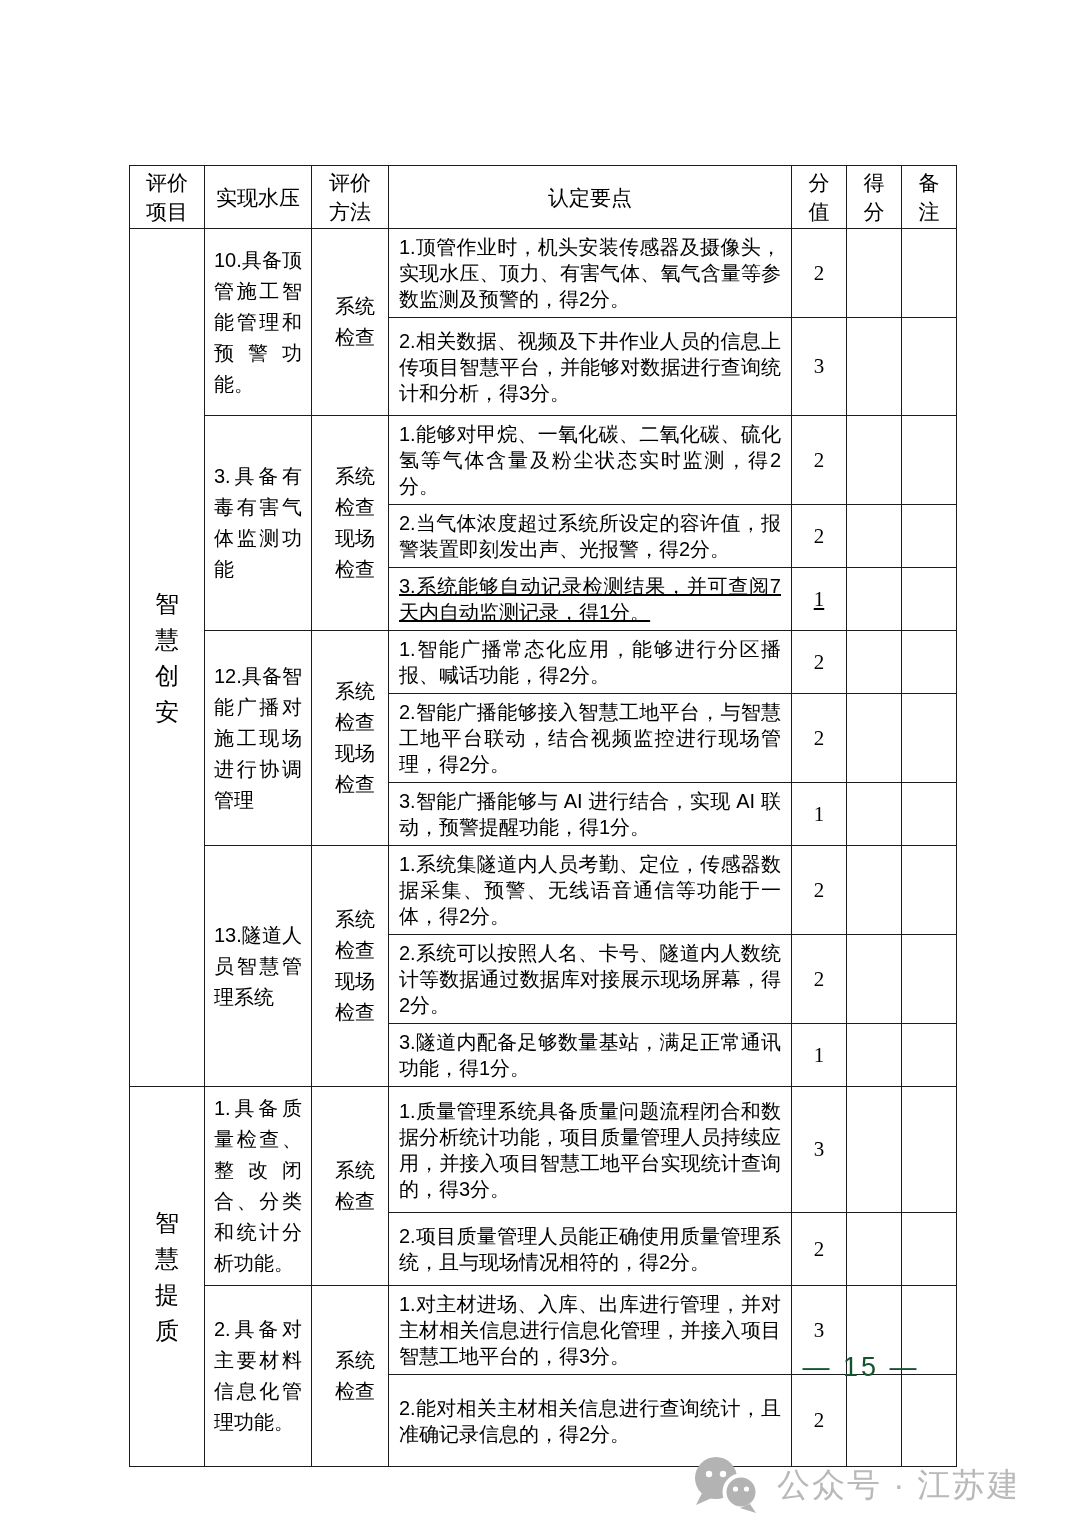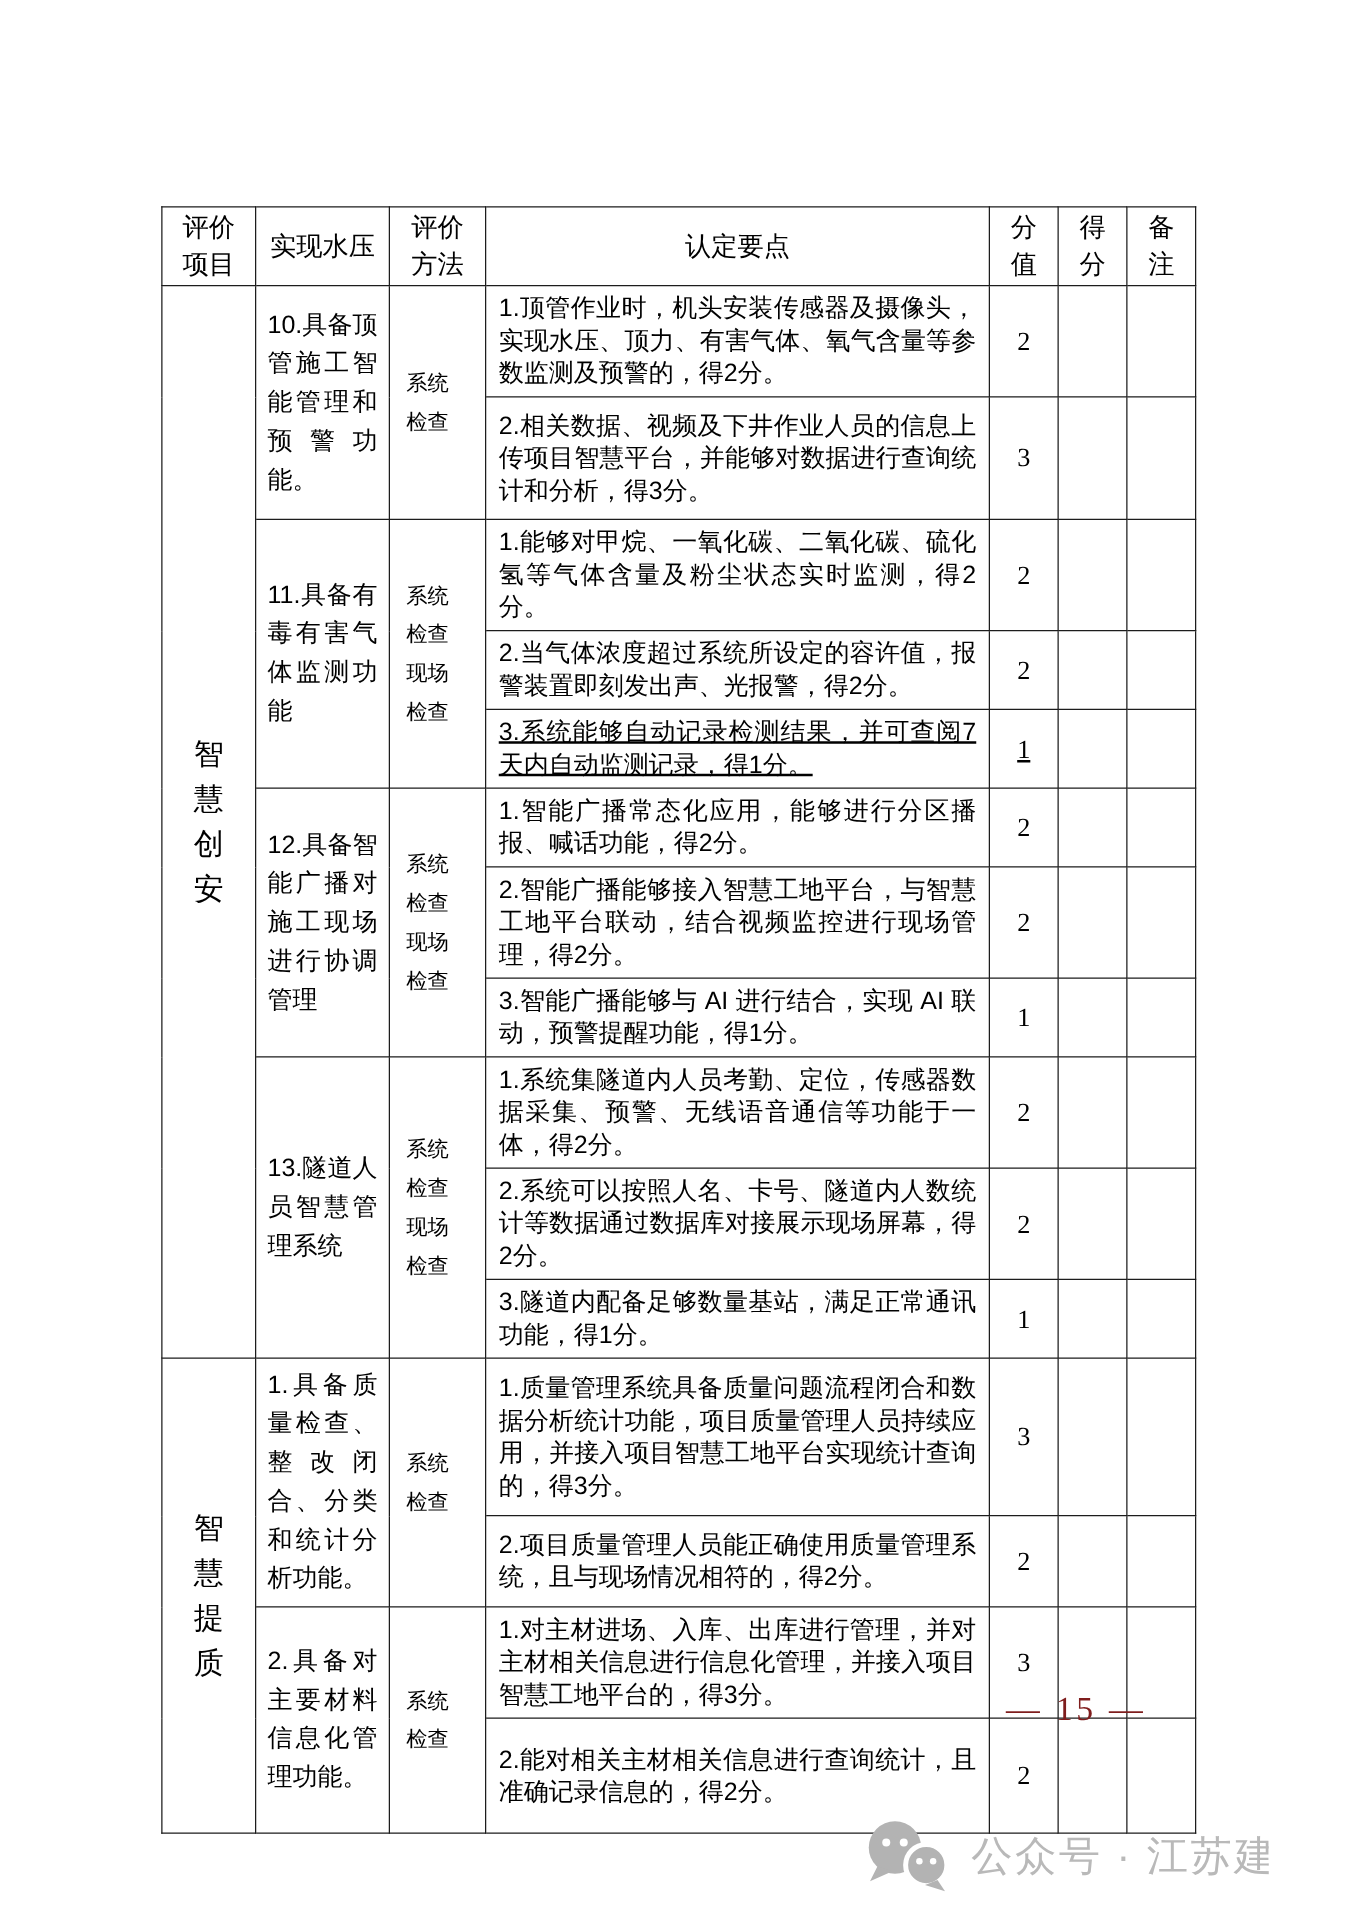--- a/index.html
+++ b/index.html
@@ -42,23 +42,23 @@
     padding:2px 14px;
   }
   .col-content{
     font-size:20px;
     line-height:31px;
     padding:6px 9px;
     text-align:justify;
     text-justify:inter-ideograph;
   }
   .col-method{
-    font-size:17px;
+    font-size:20px;
     line-height:31px;
-    text-align:left;
+    text-align:right;
     white-space:pre-line;
     padding:4px 13px;
     margin-top:32px;
   }
   .col-points{
     font-size:20px;
     line-height:26px;
     padding:5px 10px;
     text-align:justify;
     text-justify:inter-ideograph;
@@ -68,24 +68,24 @@
     font-family:"Liberation Serif","DejaVu Serif",serif;
     font-size:21px;
     text-align:center;
   }
   .page-number{
     position:absolute;
     top:1352px;
     left:758px;
     width:206px;
     text-align:center;
-    font-family:Liberation Serif, serif;
+    font-family:Liberation Sans, sans-serif;
     font-size:27px;
     letter-spacing:3px;
-    color:#7f1d1d;
+    color:#14532d;
   }
   .watermark{
     position:absolute;
     left:690px;
     top:1455px;
     display:flex;
     align-items:center;
     gap:13px;
   }
   .watermark-text{
@@ -136,21 +136,21 @@
           <td class="col-obtained"></td>
           <td class="col-remark"></td>
         </tr>
         <tr style="height: 98px;">
           <td class="col-points">2.相关数据、视频及下井作业人员的信息上传项目智慧平台，并能够对数据进行查询统计和分析，得3分。</td>
           <td class="col-score">3</td>
           <td class="col-obtained"></td>
           <td class="col-remark"></td>
         </tr>
         <tr style="height: 64px;">
-          <td class="col-content" rowspan="3">11.具备有毒有害气体监测功能</td>
+          <td class="col-content" rowspan="3">3.具备有毒有害气体监测功能</td>
           <td class="col-method" rowspan="3">系统检查
 现场检查</td>
           <td class="col-points">1.能够对甲烷、一氧化碳、二氧化碳、硫化氢等气体含量及粉尘状态实时监测，得2分。</td>
           <td class="col-score">2</td>
           <td class="col-obtained"></td>
           <td class="col-remark"></td>
         </tr>
         <tr style="height: 60px;">
           <td class="col-points">2.当气体浓度超过系统所设定的容许值，报警装置即刻发出声、光报警，得2分。</td>
           <td class="col-score">2</td>

